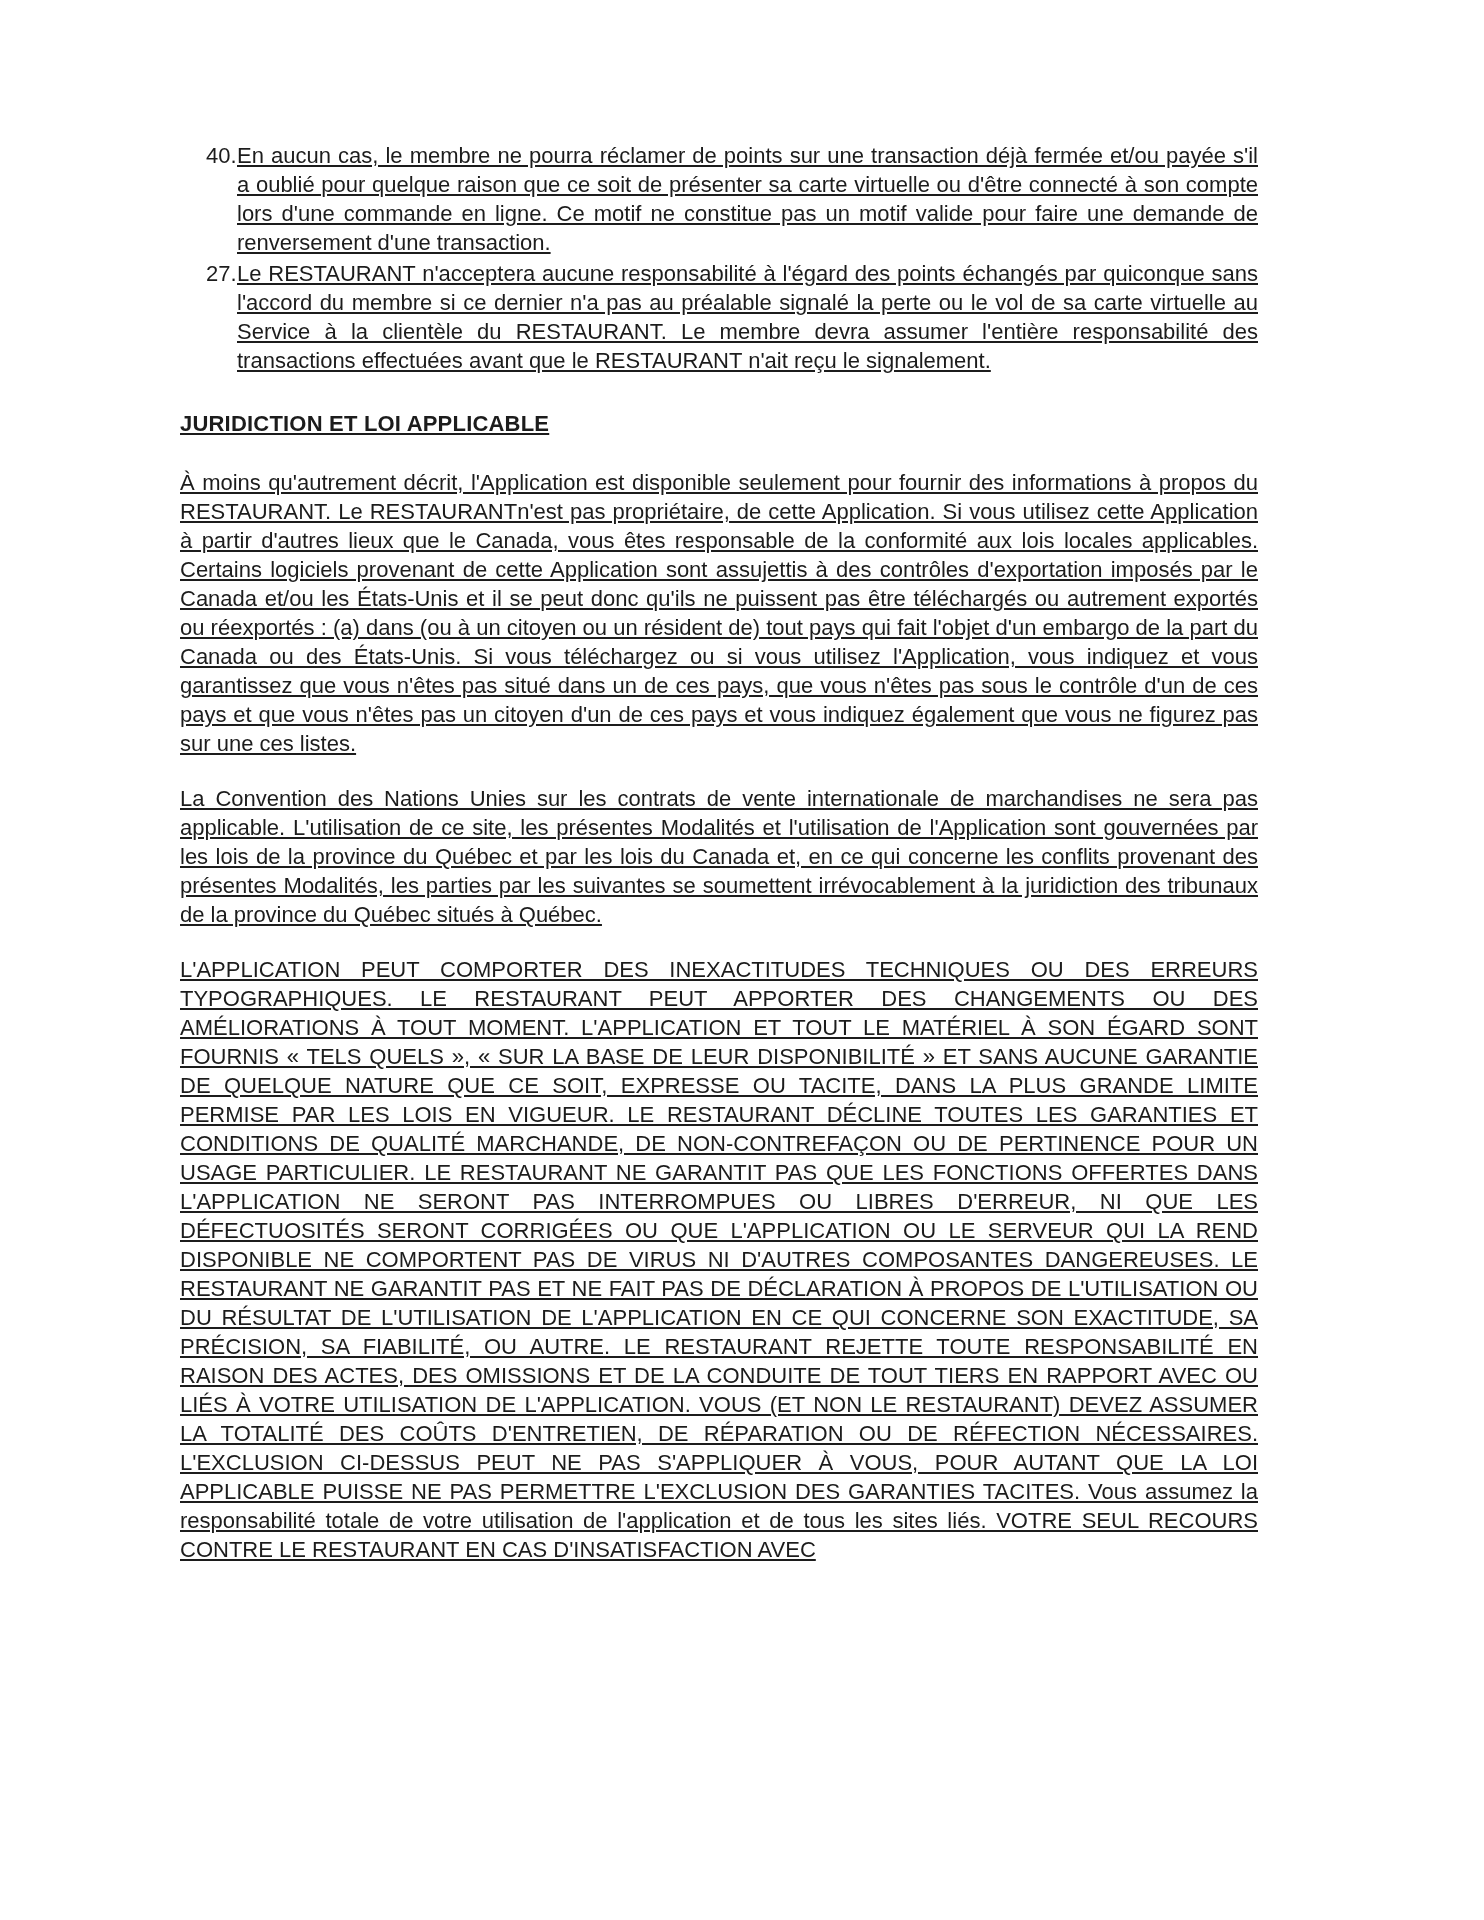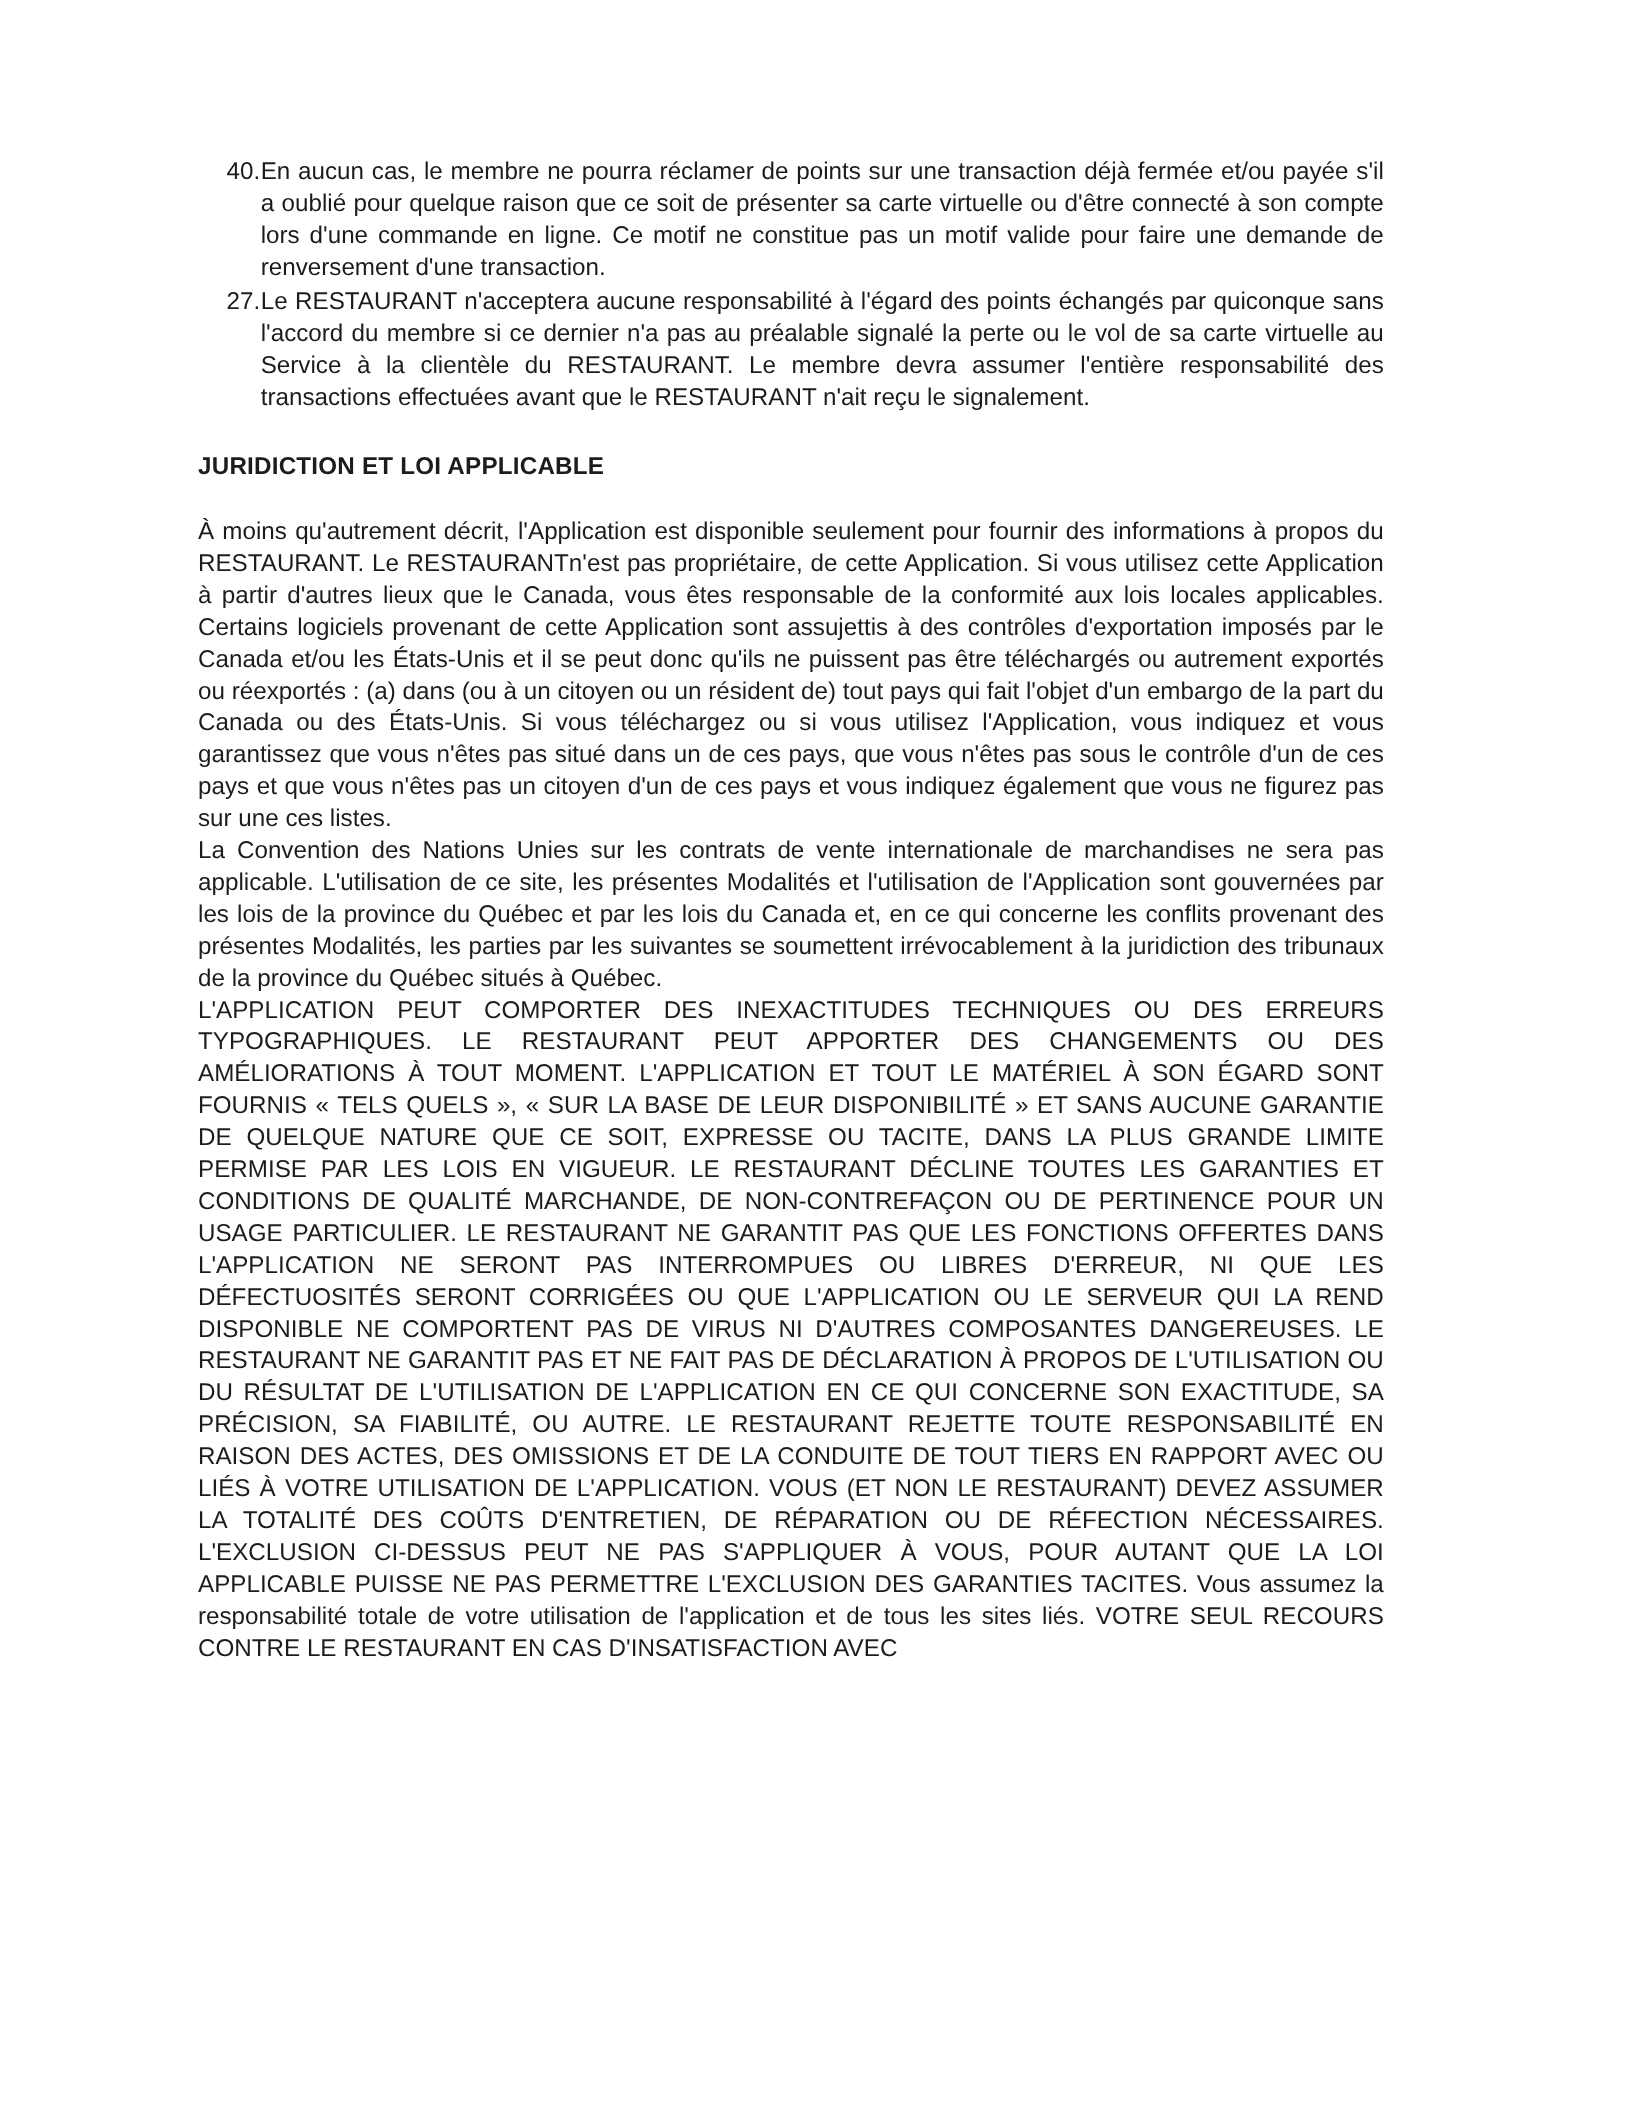--- a/index.html
+++ b/index.html
@@ -12,20 +12,21 @@
     width: 1484px;
     height: 1920px;
     background: #ffffff;
     box-sizing: border-box;
     padding: 141px 226px 0 180px;
     font-family: "Liberation Sans", "DejaVu Sans", sans-serif;
     font-size: 22px;
     line-height: 29px;
     color: #1c1c1c;
     overflow: hidden;
+    text-decoration: underline;
   }
   .terms-list {
     margin: 0;
     padding: 0;
   }
   .list-item {
     position: relative;
     padding-left: 57px;
     text-align: justify;
     margin: 0 0 2px 0;
@@ -40,20 +41,21 @@
     font-weight: bold;
     margin: 34px 0 30px 0;
     text-align: left;
     letter-spacing: 0.2px;
   }
   .para {
     margin: 0;
     text-align: justify;
   }
   .para + .para {
+    margin-top: 26px;
   }
 </style>
 </head>
 <body>
 
 <div class="page">
 
   <div class="terms-list">
     <div class="list-item">
       <span class="num">40.</span>

